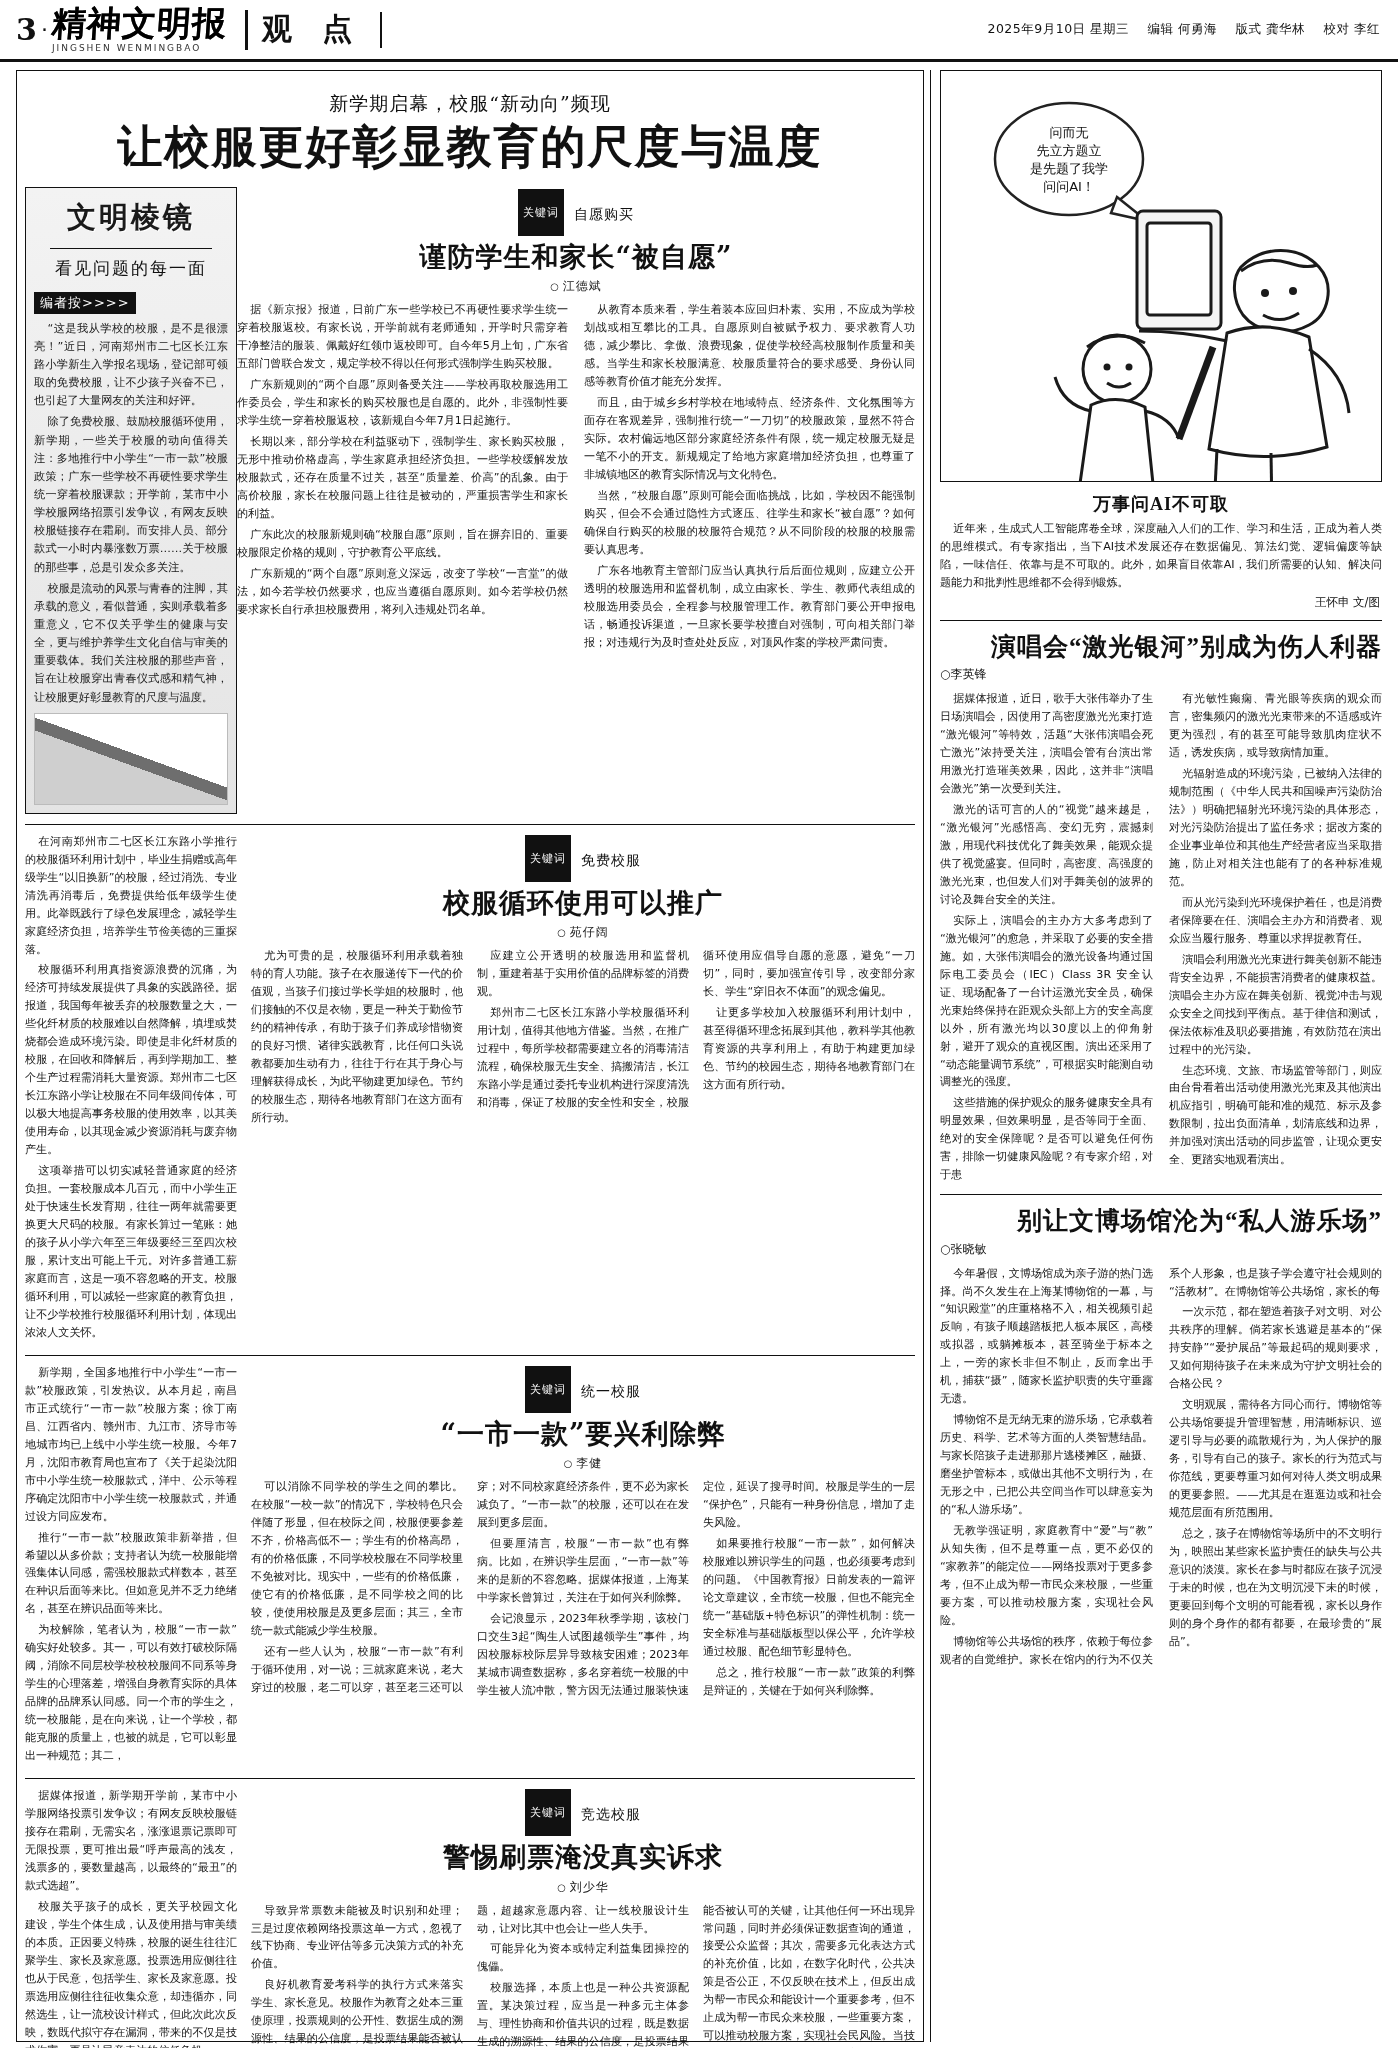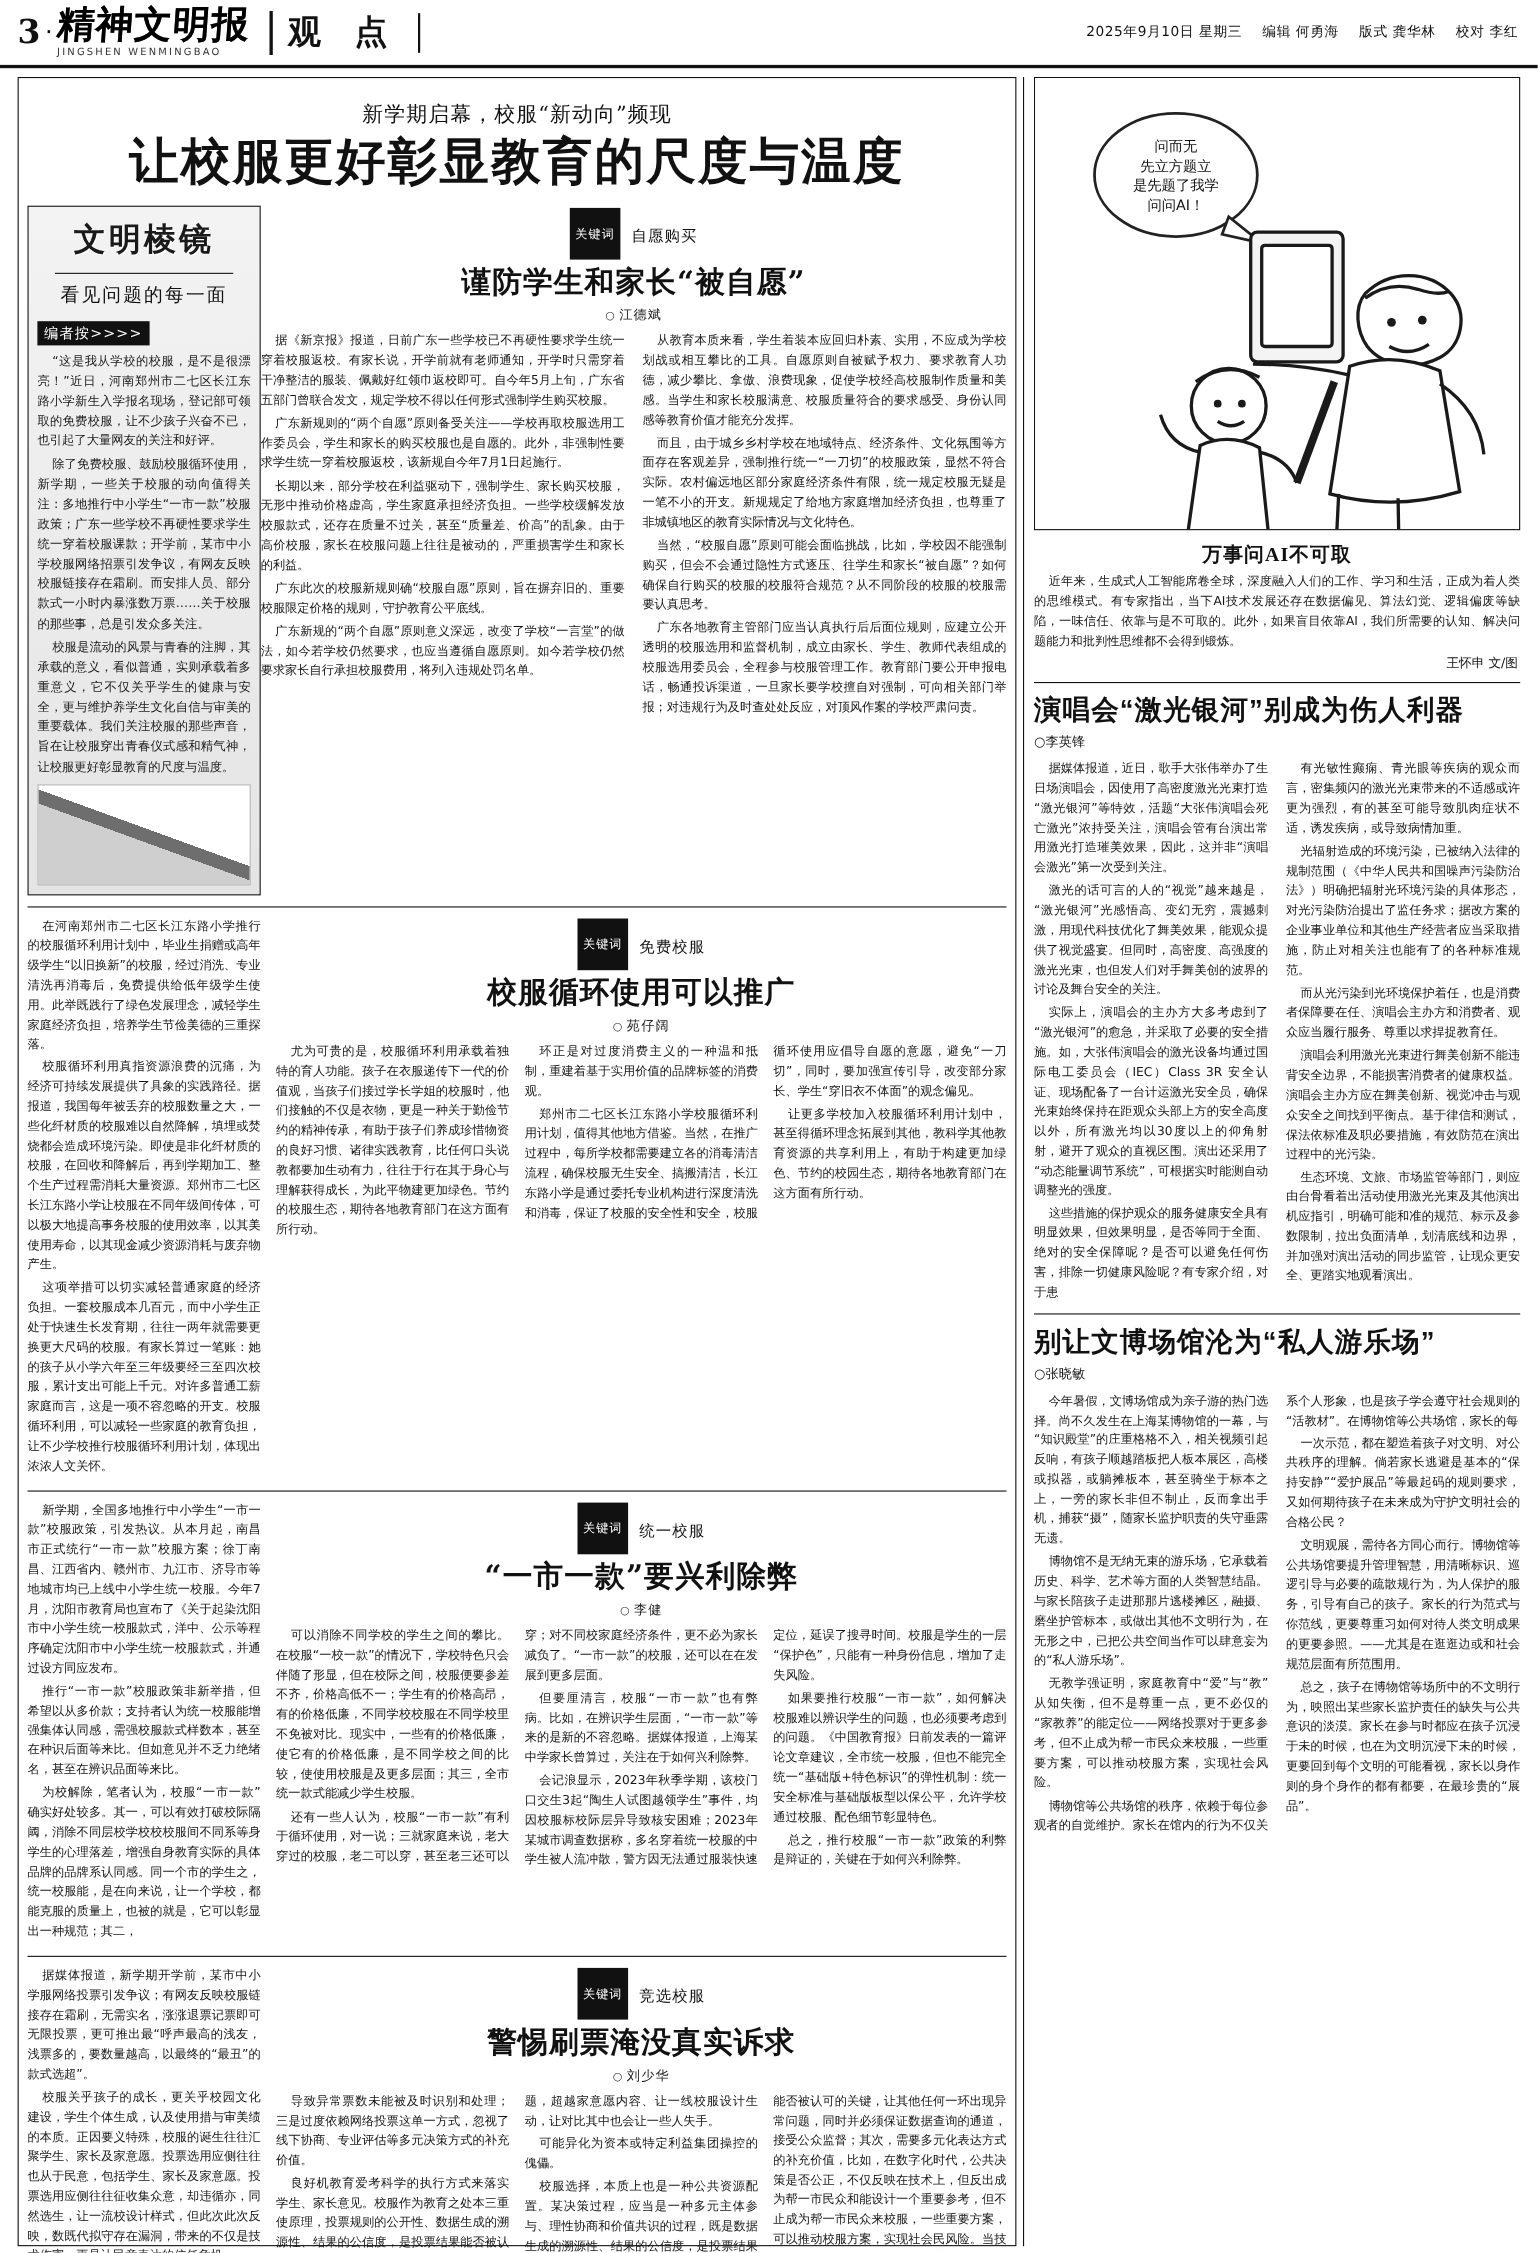--- a/index.html
+++ b/index.html
@@ -139,22 +139,22 @@
   .cartoon {
     border:1px solid #111; height:412px; position:relative; overflow:hidden;
     background:#fff;
   }
   .cartoon-caption {
     text-align:center; font-size:18px; font-weight:bold; letter-spacing:1px;
     font-family:Liberation Serif, serif; margin:10px 0 4px;
   }
   .cartoon-credit { text-align:right; font-size:11.5px; margin:0 2px 8px 0; }
   .r-title {
-    text-align:left; font-size:25px; font-weight:bold; letter-spacing:1px;
-    font-family:Liberation Sans, sans-serif; margin:10px 0 4px;
+    text-align:right; font-size:25px; font-weight:bold; letter-spacing:1px;
+    font-family:Liberation Serif, serif; margin:10px 0 4px;
     line-height:1.25;
   }
   .r-byline { text-align:left; font-size:12px; margin-bottom:7px; }
 </style>
 </head>
 <body>
 
 <div class="masthead">
   <div class="page-num">3</div>
   <div class="page-dot">·</div>
@@ -241,21 +241,21 @@
               <span class="kw-tag">关键词</span>
               <span class="kw-word">免费校服</span>
             </div>
             <div class="art-title">校服循环使用可以推广</div>
             <div class="byline">
               <span class="circ">○</span><span>苑仔阔</span>
             </div>
           </div>
           <div class="body-text cols3">
             <p>尤为可贵的是，校服循环利用承载着独特的育人功能。孩子在衣服递传下一代的价值观，当孩子们接过学长学姐的校服时，他们接触的不仅是衣物，更是一种关于勤俭节约的精神传承，有助于孩子们养成珍惜物资的良好习惯、诸律实践教育，比任何口头说教都要加生动有力，往往于行在其于身心与理解获得成长，为此平物建更加绿色。节约的校服生态，期待各地教育部门在这方面有所行动。</p>
-            <p>环正是对过度消费主义的一种温和抵制，重建着基于实用价值的品牌标签的消费观。</p>
+            <p>应建立公开透明的校服选用和监督机制，重建着基于实用价值的品牌标签的消费观。</p>
             <p>郑州市二七区长江东路小学校服循环利用计划，值得其他地方借鉴。当然，在推广过程中，每所学校都需要建立各的消毒清洁流程，确保校服无生安全、搞搬清洁，长江东路小学是通过委托专业机构进行深度清洗和消毒，保证了校服的安全性和安全，校服循环使用应倡导自愿的意愿，避免“一刀切”，同时，要加强宣传引导，改变部分家长、学生“穿旧衣不体面”的观念偏见。</p>
             <p>让更多学校加入校服循环利用计划中，甚至得循环理念拓展到其他，教科学其他教育资源的共享利用上，有助于构建更加绿色、节约的校园生态，期待各地教育部门在这方面有所行动。</p>
           </div>
         </div>
       </div>
     </div>
 
     <div class="hr-thin"></div>
 
     <div class="sec">

